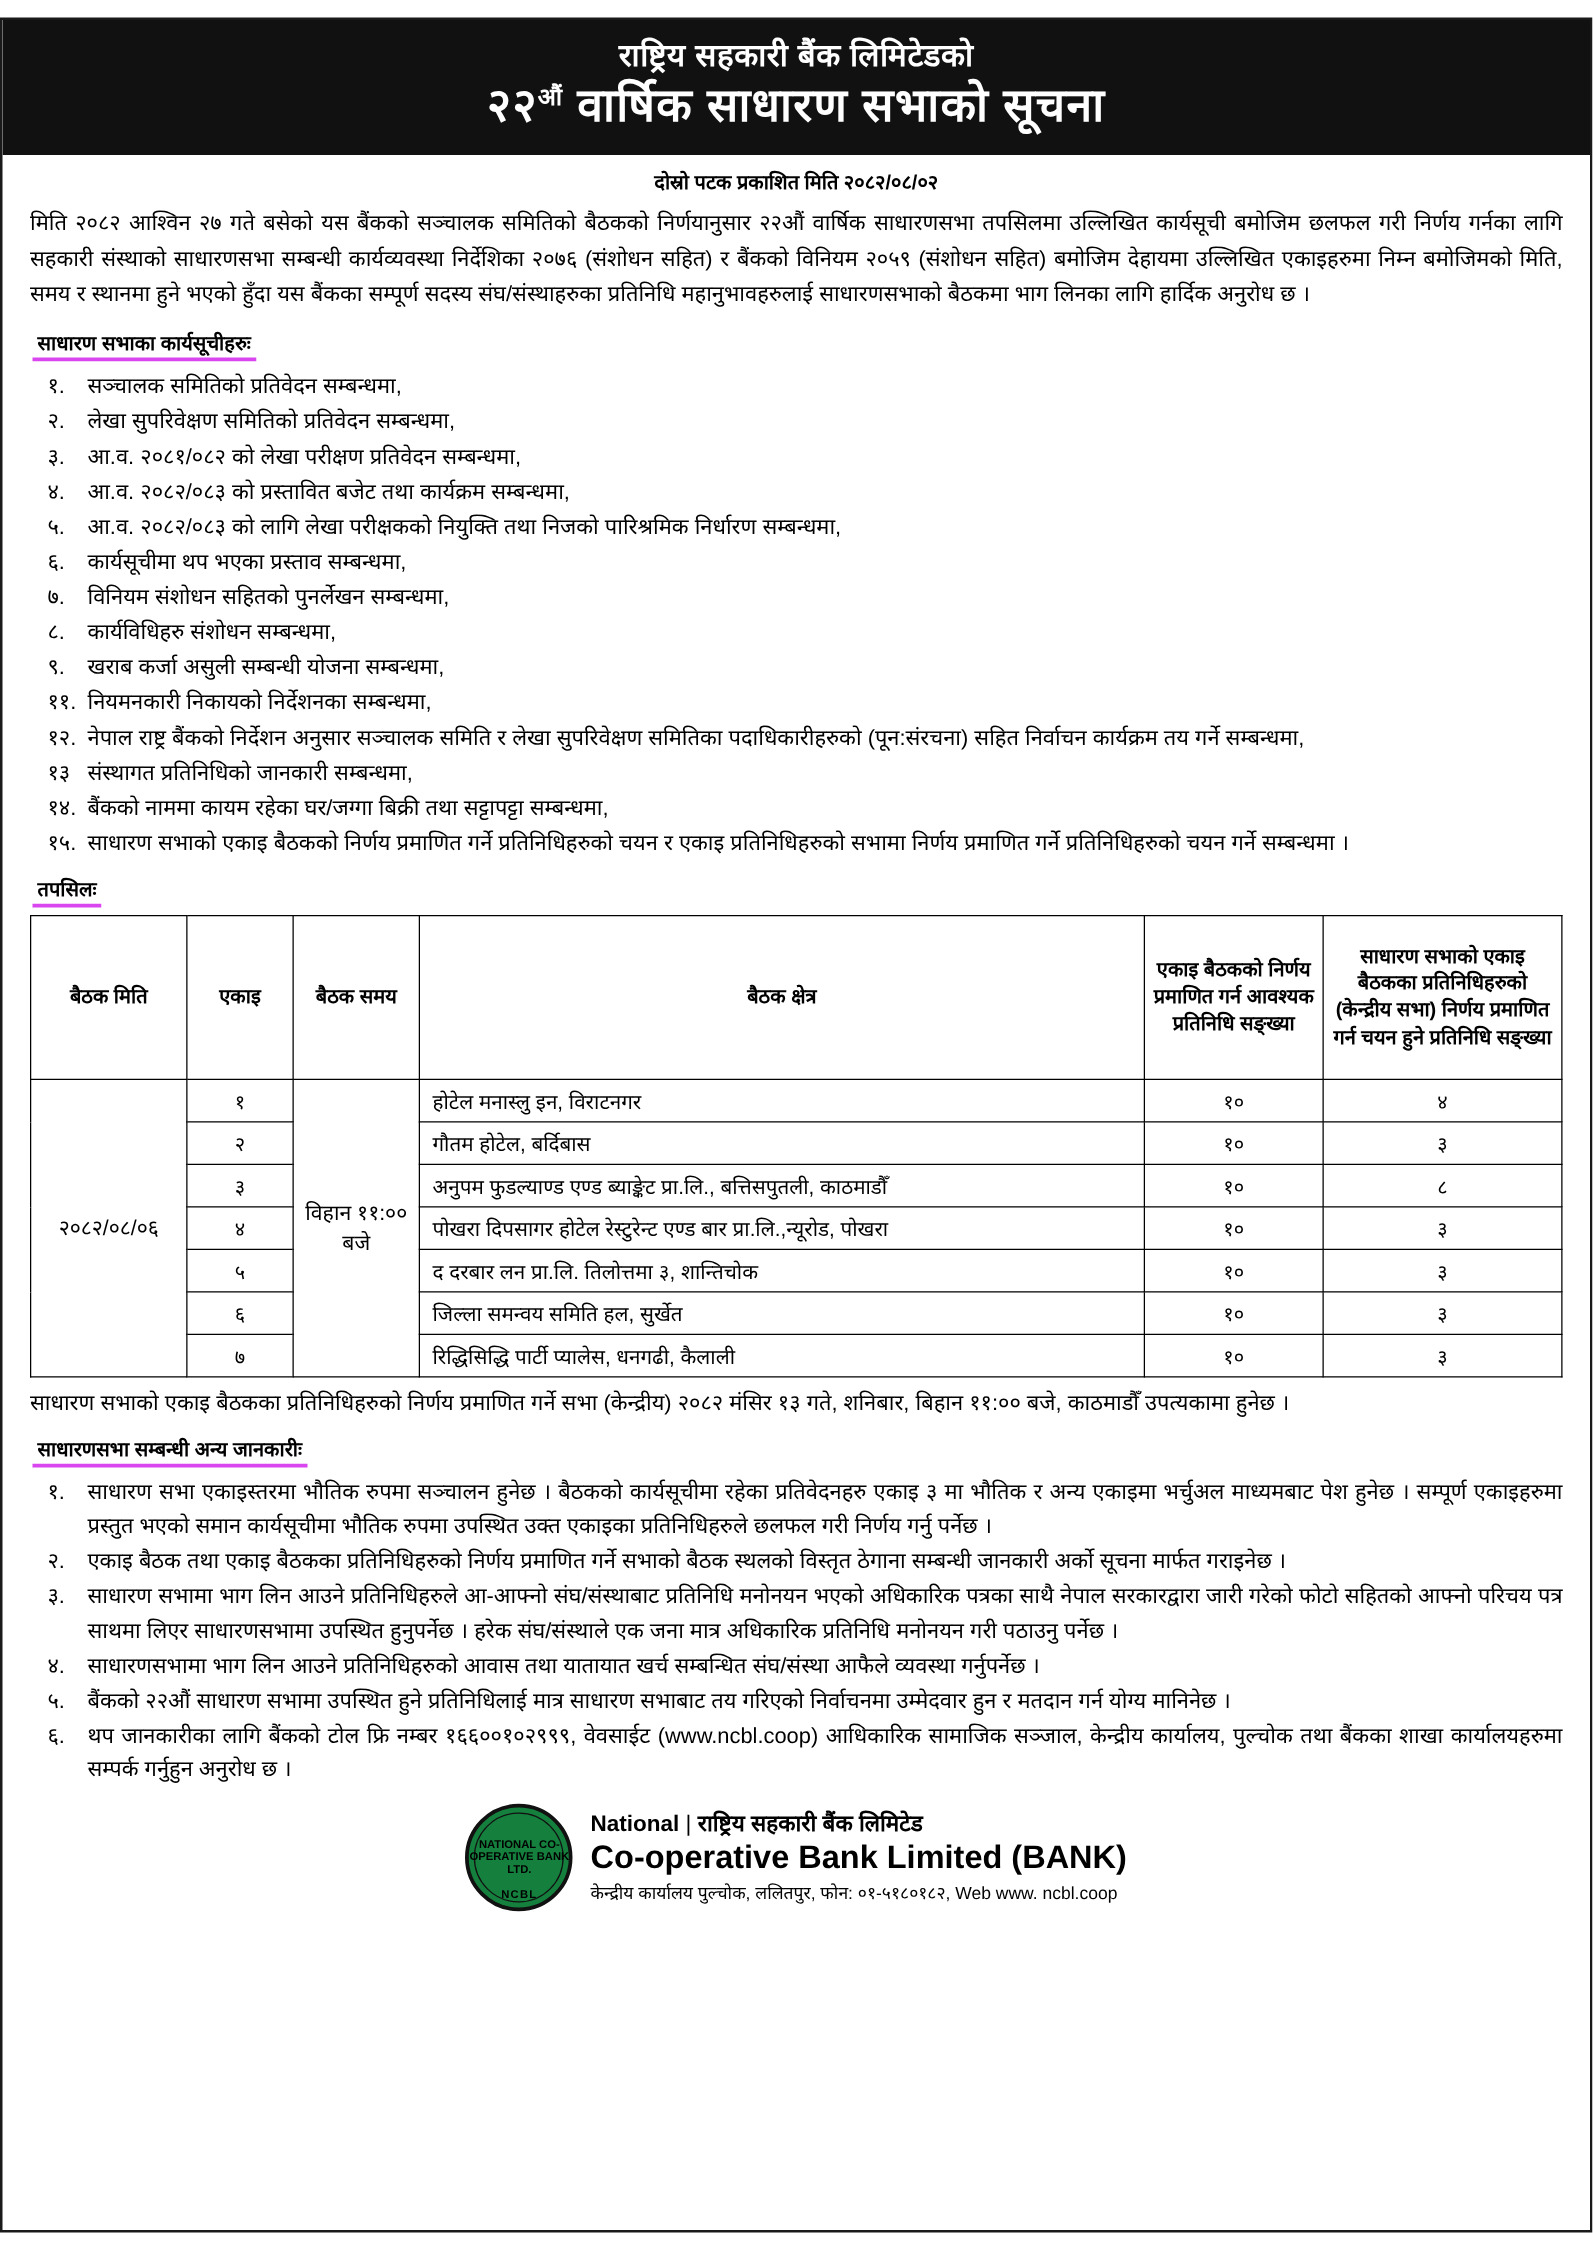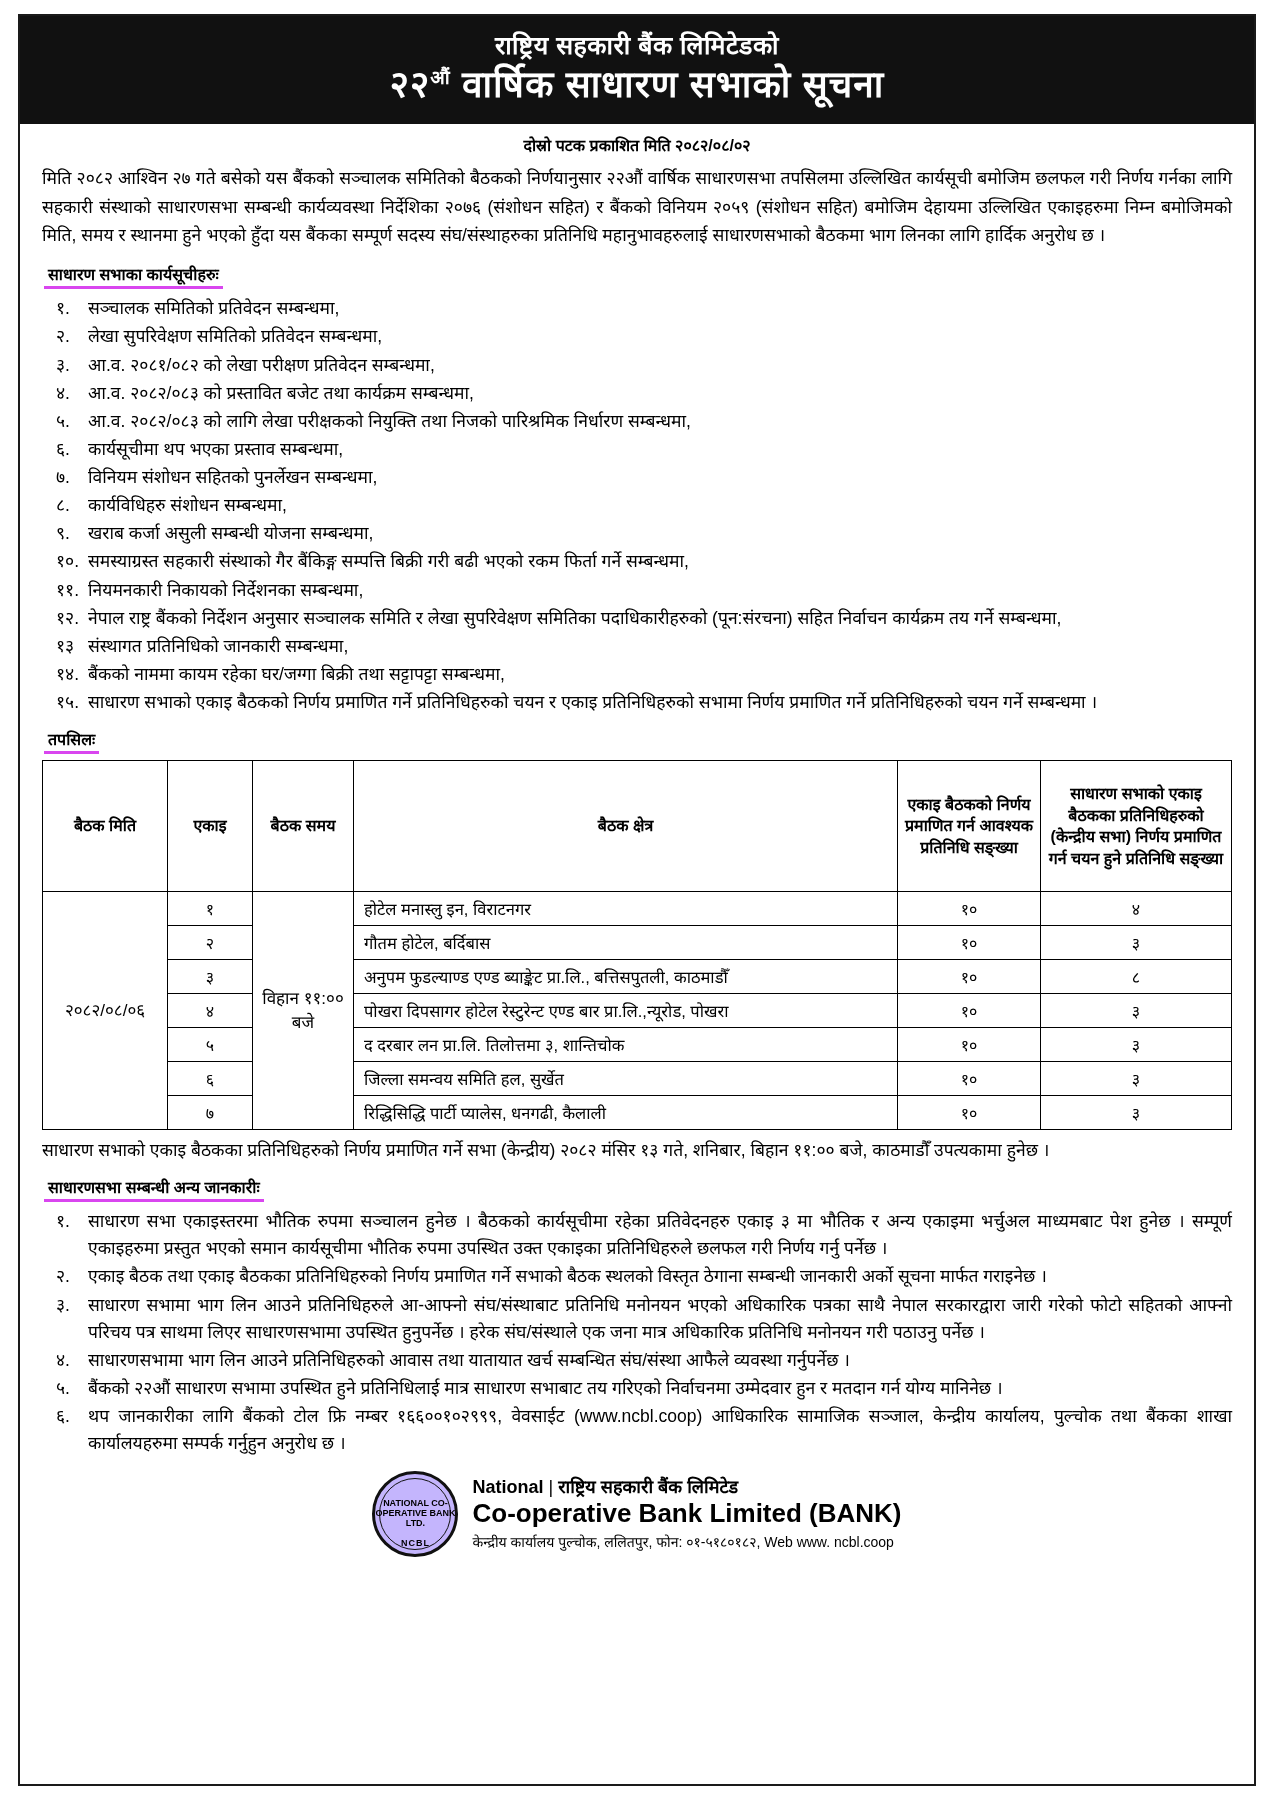--- a/index.html
+++ b/index.html
@@ -10,21 +10,21 @@
   body {
     font-family: "Liberation Sans", sans-serif;
     color: #000;
   }
   .page {
     width: 1274px;
     height: 1800px;
     position: relative;
     background: #ffffff;
     box-sizing: border-box;
-    padding: 14px 18px;
+    padding: 14px 0;
   }
   .sheet {
     border: 2px solid #1a1a1a;
     width: 100%;
     height: 100%;
     box-sizing: border-box;
     padding: 0;
     position: relative;
     overflow: hidden;
   }
@@ -146,21 +146,21 @@
   .logo {
     width: 86px;
     height: 86px;
     border-radius: 50%;
     border: 3px solid #111;
     display: flex;
     align-items: center;
     justify-content: center;
     position: relative;
     box-sizing: border-box;
-    background: #c4b5fd;
+    background: #15803d;
   }
   .logo:before {
     content: "";
     position: absolute;
     width: 70px;
     height: 70px;
     border-radius: 50%;
     border: 1.5px solid #111;
   }
   .logo .inner {
@@ -247,24 +247,20 @@
             <span class="num">७.</span>
             <span class="txt">विनियम संशोधन सहितको पुनर्लेखन सम्बन्धमा,</span>
           </li>
         <li>
             <span class="num">८.</span>
             <span class="txt">कार्यविधिहरु संशोधन सम्बन्धमा,</span>
           </li>
         <li>
             <span class="num">९.</span>
             <span class="txt">खराब कर्जा असुली सम्बन्धी योजना सम्बन्धमा,</span>
-          </li>
-        <li>
-            <span class="num">१०.</span>
-            <span class="txt">समस्याग्रस्त सहकारी संस्थाको गैर बैंकिङ्ग सम्पत्ति बिक्री गरी बढी भएको रकम फिर्ता गर्ने सम्बन्धमा,</span>
           </li>
         <li>
             <span class="num">११.</span>
             <span class="txt">नियमनकारी निकायको निर्देशनका सम्बन्धमा,</span>
           </li>
         <li>
             <span class="num">१२.</span>
             <span class="txt">नेपाल राष्ट्र बैंकको निर्देशन अनुसार सञ्चालक समिति र लेखा सुपरिवेक्षण समितिका पदाधिकारीहरुको (पून:संरचना) सहित निर्वाचन कार्यक्रम तय गर्ने सम्बन्धमा,</span>
           </li>
         <li>

